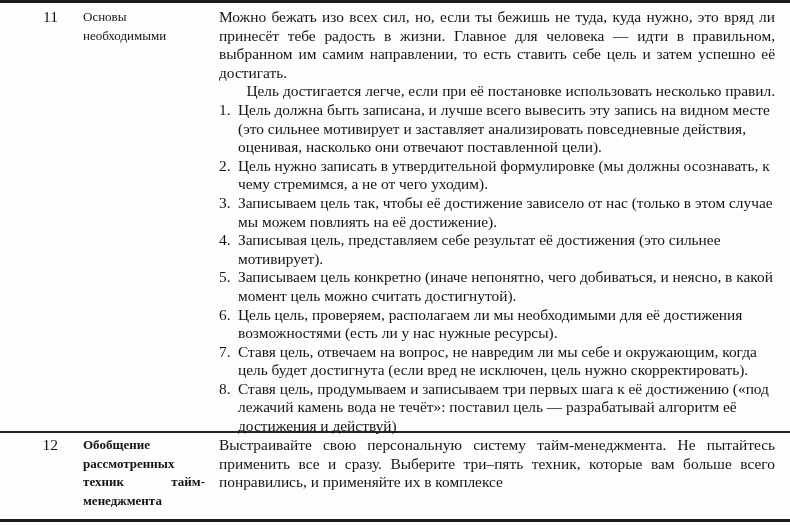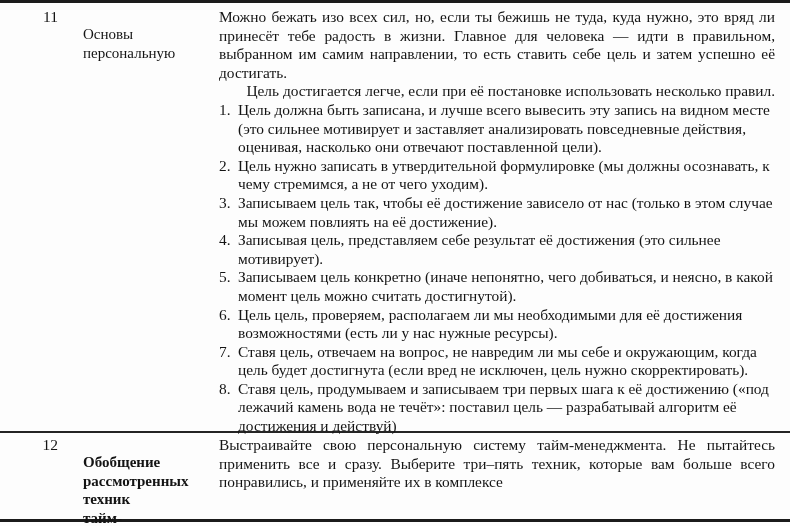--- a/index.html
+++ b/index.html
@@ -66,24 +66,23 @@
     text-align: right;
     padding-right: 0;
     font-size: 15.5px;
     line-height: 18.5px;
     box-sizing: border-box;
   }
   .cell-topic {
     width: 161px;
     flex: 0 0 161px;
     padding-left: 25px;
-    font-size: 15px;
+    font-size: 13px;
     line-height: 18.6px;
     box-sizing: border-box;
-    margin-top: 17px;
   }
   .cell-topic.justified {
     text-align: justify;
     text-align-last: left;
     padding-right: 14px;
     font-weight: bold;
   }
   .cell-body {
     width: 571px;
     flex: 0 0 571px;
@@ -138,21 +137,21 @@
   <div class="rule-top"></div>
   <div class="rule-mid"></div>
   <div class="rule-bottom"></div>
 
   <div class="row row-11">
 
     <div class="cell-num">11</div>
 
     <div class="cell-topic">
       <div>Основы</div>
-      <div>персональную</div>
+      <div>необходимыми</div>
     </div>
 
     <div class="cell-body">
 
       <p class="para body-just">Можно бежать изо всех сил, но, если ты бежишь не туда, куда нужно, это вряд ли принесёт тебе радость в жизни. Главное для человека — идти в правильном, выбранном им самим направлении, то есть ставить себе цель и затем успешно её достигать.</p>
 
       <p class="para-indent">Цель достигается легче, если при её постановке использовать несколько правил.</p>
 
       <ol class="rules">
         <li>
@@ -192,21 +191,21 @@
     </div>
   </div>
 
   <div class="row row-12">
 
     <div class="cell-num">12</div>
 
     <div class="cell-topic justified">
       <div>Обобщение</div>
       <div>рассмотренных</div>
-      <div style="display:flex;justify-content:space-between;flex-direction:column;">
+      <div style="display:flex;justify-content:space-between;">
         <span>техник</span>
         <span>тайм-</span>
       </div>
       <div>менеджмента</div>
     </div>
 
     <div class="cell-body">
       <p class="para body-just">Выстраивайте свою персональную систему тайм-менеджмента. Не пытайтесь применить все и сразу. Выберите три–пять техник, которые вам больше всего понравились, и применяйте их в комплексе</p>
     </div>
   </div>

